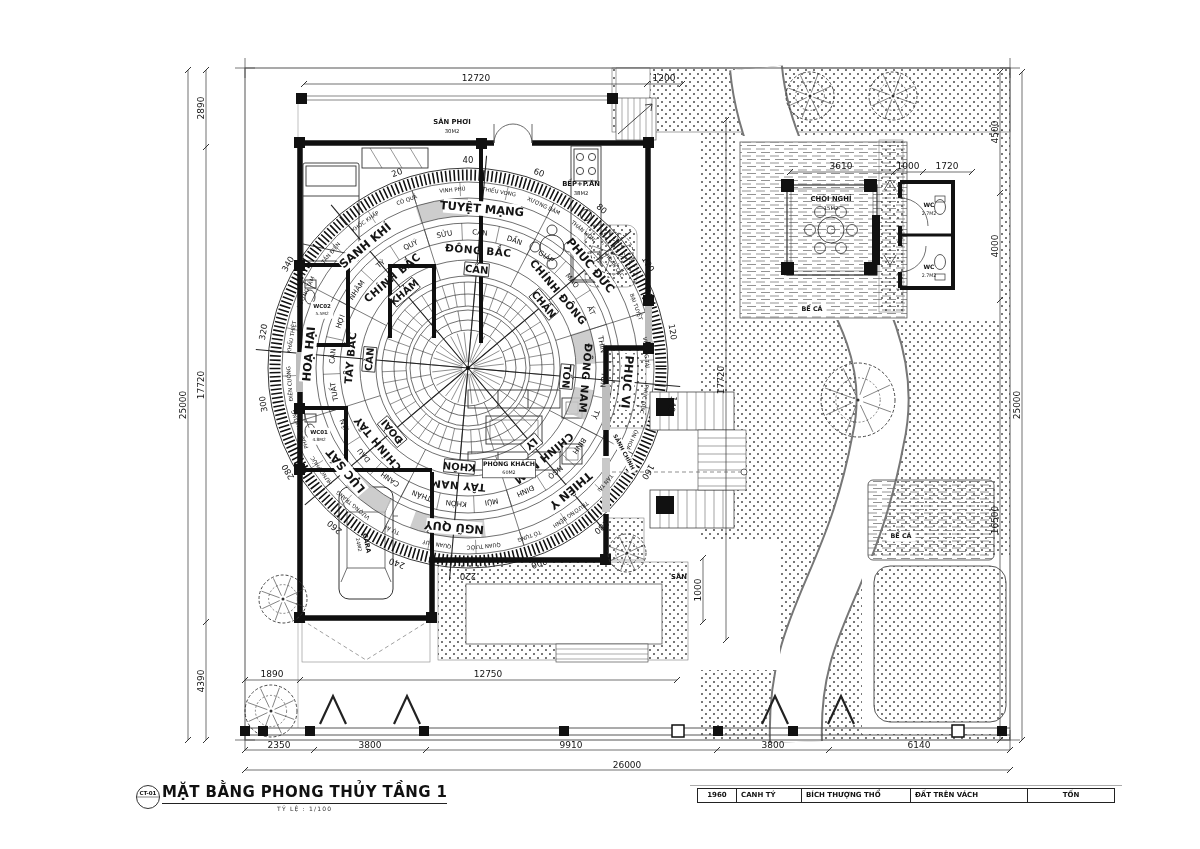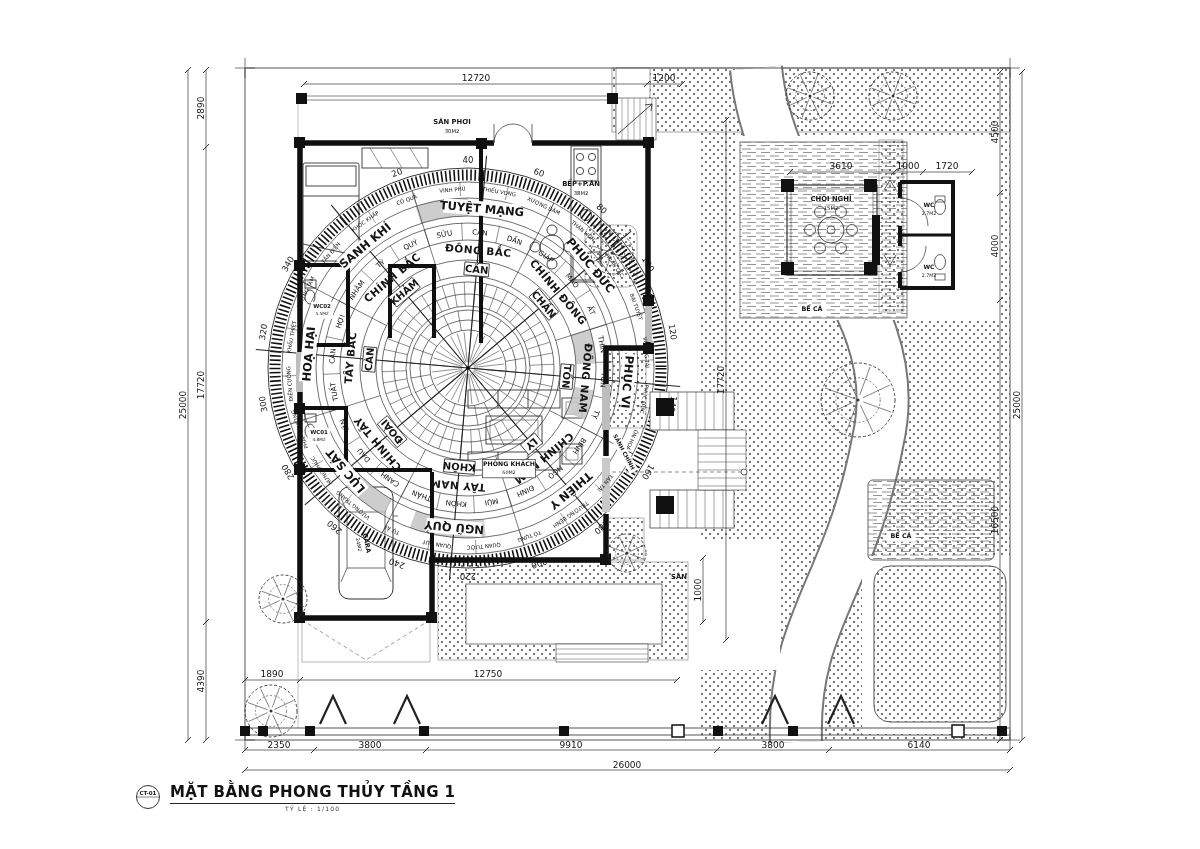--- a/index.html
+++ b/index.html
@@ -1,21 +1,21 @@
 <!DOCTYPE html>
 <html><head>
 <meta charset="utf-8">
 <style>
   html,body{margin:0;padding:0;background:#e8e8e8;}
   .stage{position:relative;width:1200px;height:849px;background:#ffffff;
          font-family:"DejaVu Sans","Liberation Sans",sans-serif;color:#111;overflow:hidden;}
   .stage > svg{position:absolute;left:0;top:0;}
   svg text{fill:#141414;}
   
-  .titleblock{position:absolute;left:134px;top:783px;display:flex;gap:8px;align-items:flex-start;}
+  .titleblock{position:absolute;left:134px;top:783px;display:flex;gap:0;align-items:flex-start;}
   .titleblock .tcol{display:flex;flex-direction:column;}
   .t1{font-weight:bold;font-size:15px;letter-spacing:.4px;border-bottom:1.6px solid #222;padding-bottom:2px;white-space:nowrap;}
   .t2{font-size:6px;letter-spacing:1.2px;text-align:center;margin-top:1px;color:#333;}
   
   .infotable{position:absolute;left:697px;top:788px;display:flex;height:13px;
              border:1.2px solid #222;font-size:7px;font-weight:bold;line-height:13px;background:#fff;}
   .infotable::before{content:"";position:absolute;left:-8px;right:-8px;top:-4px;border-top:1px solid #aaa;}
   .infotable .cell{border-left:1px solid #222;padding:0 4px;white-space:nowrap;overflow:hidden;}
   .infotable .cell:first-child{border-left:none;text-align:center;width:30px;}
   .c1{width:56px;} .c2{width:100px;} .c3{width:108px;} .c4{width:78px;text-align:center;}
@@ -754,14 +754,21 @@
     <circle cx="14" cy="14" r="11.5" fill="none" stroke="#333" stroke-width="1"></circle>
     <line x1="3" y1="14" x2="25" y2="14" stroke="#333" stroke-width="0.6"></line>
     <text x="14" y="11.5" text-anchor="middle" font-size="5.5" font-weight="bold">CT-01</text>
   </svg>
   <div class="tcol">
     <div class="t1">MẶT BẰNG PHONG THỦY TẦNG 1</div>
     <div class="t2">TỶ LỆ : 1/100</div>
   </div>
 </div>
 
-
+<div class="infotable">
+  <div class="cell">1960</div>
+  <div class="cell c1">CANH TÝ</div>
+  <div class="cell c2">BÍCH THƯỢNG THỔ</div>
+  <div class="cell c3">ĐẤT TRÊN VÁCH</div>
+  <div class="cell c4">TỐN</div>
 </div>
 
+</div>
+
 </body></html>

